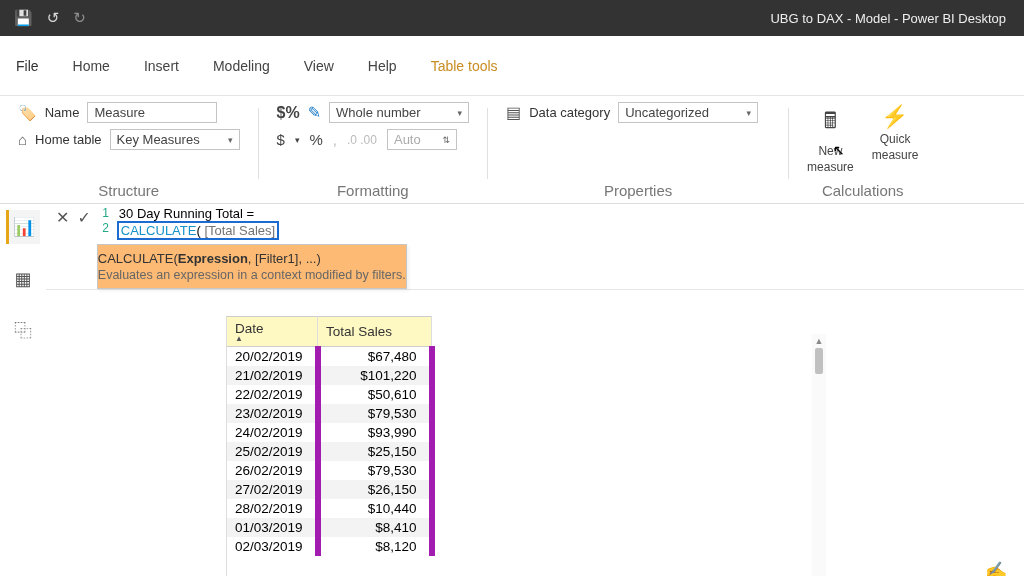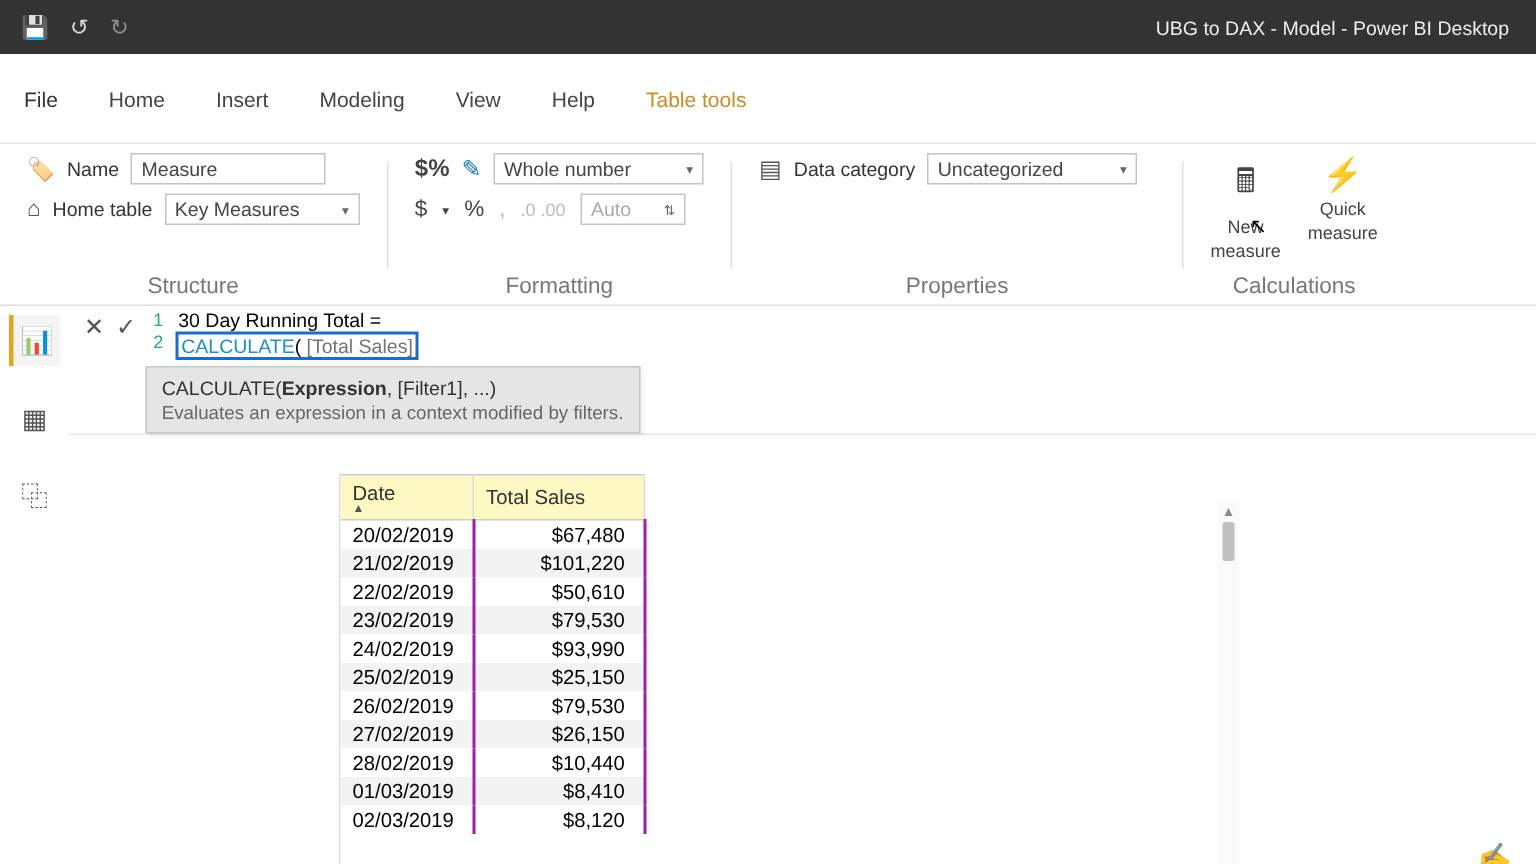--- a/index.html
+++ b/index.html
@@ -51,30 +51,30 @@
   
   .formula-wrap { display:flex; align-items:flex-start; border-bottom:1px solid #e6e6e6; padding: 0 10px 0 0; }
   .formula-btns { display:flex; gap:8px; padding: 4px 10px 0 10px; font-size:16px; color:#555;}
   .formula-editor { flex:1; font-family: Consolas, monospace; font-size:13px; padding-top:2px;}
   .code-line { display:flex; }
   .gutter { width:18px; text-align:right; color:#2a8; padding-right:10px; font-size:12px; }
   .code { white-space: pre; }
   .kw { color:#1592ca; }
   .ref { color:#737373; }
   .sel-box { border:2px solid #1c6bd0; padding: 0 2px; display:inline-block; margin-left:-2px;}
-  .tooltip { margin-top:4px; margin-left:-4px; background:#e5e5e5; border:1px solid #c7c7c7; padding:6px 10px; font-size:13px; color:#555; display:inline-block; box-shadow: 2px 2px 3px rgba(0,0,0,.06); max-width:420px;}
+  .tooltip { margin-top:4px; margin-left:-4px; background:#fdba74; border:1px solid #c7c7c7; padding:6px 0; font-size:13px; color:#555; display:inline-block; box-shadow: 2px 2px 3px rgba(0,0,0,.06); max-width:420px;}
   .tooltip .sig { margin-bottom:2px; color:#333; }
   .tooltip .desc { color:#666; font-size:12.5px;}
 
   
   .table-area { margin: 26px 0 0 180px; width: 600px; height: 260px; overflow:hidden; position:relative; border-left:1px solid #ddd;}
   table { border-collapse: collapse; font-size: 13.5px; }
   th { text-align:left; font-weight:400; color:#333; padding: 4px 12px 4px 8px; border-bottom:1px solid #ccc; border-top:1px solid #ccc; border-right: 1px solid #ddd; background:#fef9c3;}
   th:first-child::after { content:"▲"; font-size:8px; color:#555; display:block; line-height:6px; }
-  td { padding: 2px 12px 2px 8px; border-right:2px solid #a21caf;}
+  td { padding: 2px 12px 2px 8px; border-right:6px solid #a21caf;}
   td.num { text-align:right; }
   tbody tr:nth-child(even) { background:#f3f3f3; }
   tbody tr:nth-child(odd) { background:#fff; }
   .scroll-track { position:absolute; right:0; top:18px; bottom:0; width:14px; background:#fafafa; display:flex; flex-direction:column; align-items:center;}
   .scroll-track .arr { font-size:9px; color:#888; padding:2px 0;}
   .scroll-thumb { width:8px; background:#c0c0c0; height:26px; border-radius:2px;}
 
   .watermark { position:absolute; right:16px; bottom:10px; font-size:18px; color:#2e6fd4; }
 </style>
 </head>

